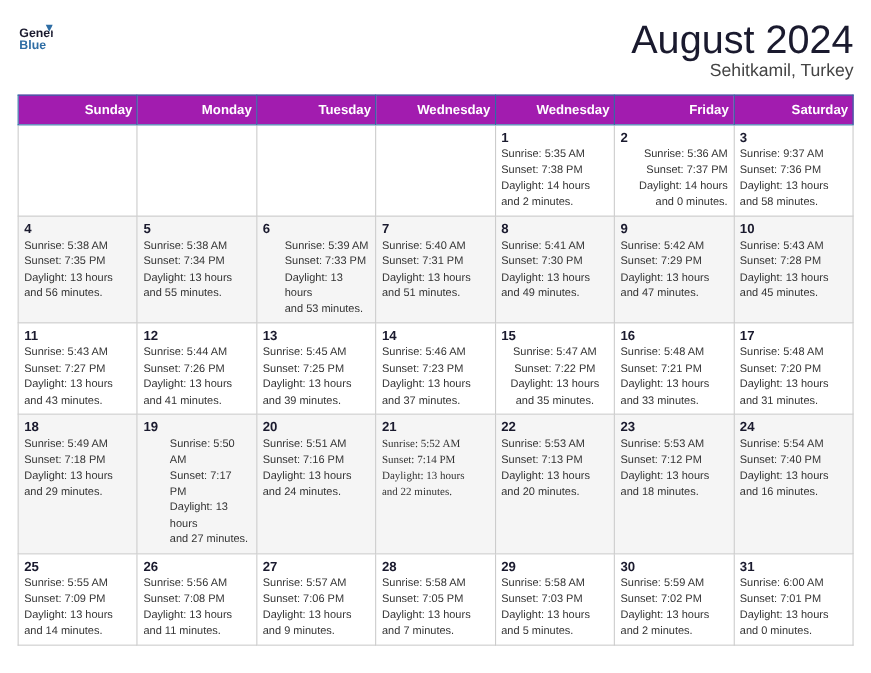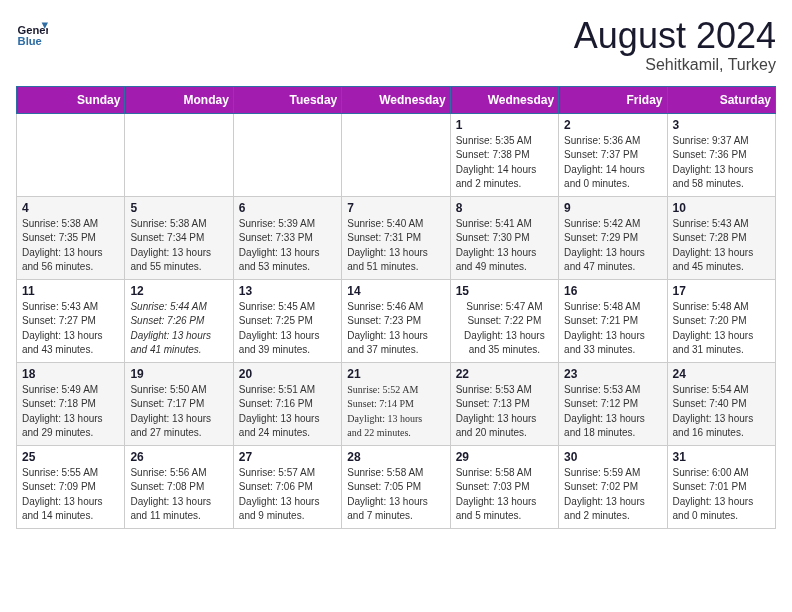--- a/index.html
+++ b/index.html
@@ -116,21 +116,21 @@
         <td class="empty-cell"></td>
         <td>
           <span class="day-number">1</span>
           <div class="day-info" style="white-space: pre-line;">Sunrise: 5:35 AM
 Sunset: 7:38 PM
 Daylight: 14 hours
 and 2 minutes.</div>
         </td>
         <td>
           <span class="day-number">2</span>
-          <div class="day-info" style="white-space: pre-line;">Sunrise: 5:36 AM
+          <div class="day-info" style="white-space: pre-line; text-align: right;">Sunrise: 5:36 AM
 Sunset: 7:37 PM
 Daylight: 14 hours
 and 0 minutes.</div>
         </td>
         <td>
           <span class="day-number">3</span>
           <div class="day-info" style="white-space: pre-line;">Sunrise: 9:37 AM
 Sunset: 7:36 PM
 Daylight: 13 hours
 and 58 minutes.</div>
@@ -146,21 +146,21 @@
         </td>
         <td>
           <span class="day-number">5</span>
           <div class="day-info" style="white-space: pre-line;">Sunrise: 5:38 AM
 Sunset: 7:34 PM
 Daylight: 13 hours
 and 55 minutes.</div>
         </td>
         <td>
           <span class="day-number">6</span>
-          <div class="day-info" style="white-space: pre-line;">Sunrise: 5:39 AM
+          <div class="day-info" style="white-space: pre-line; margin-left: 20px;">Sunrise: 5:39 AM
 Sunset: 7:33 PM
 Daylight: 13 hours
 and 53 minutes.</div>
         </td>
         <td>
           <span class="day-number">7</span>
           <div class="day-info" style="white-space: pre-line;">Sunrise: 5:40 AM
 Sunset: 7:31 PM
 Daylight: 13 hours
 and 51 minutes.</div>
@@ -190,21 +190,21 @@
       <tr>
         <td>
           <span class="day-number">11</span>
           <div class="day-info" style="white-space: pre-line;">Sunrise: 5:43 AM
 Sunset: 7:27 PM
 Daylight: 13 hours
 and 43 minutes.</div>
         </td>
         <td>
           <span class="day-number">12</span>
-          <div class="day-info" style="white-space: pre-line; font-style: italic;">Sunrise: 5:44 AM
+          <div class="day-info" style="white-space: pre-line;">Sunrise: 5:44 AM
 Sunset: 7:26 PM
 Daylight: 13 hours
 and 41 minutes.</div>
         </td>
         <td>
           <span class="day-number">13</span>
           <div class="day-info" style="white-space: pre-line;">Sunrise: 5:45 AM
 Sunset: 7:25 PM
 Daylight: 13 hours
 and 39 minutes.</div>
@@ -241,21 +241,21 @@
       <tr>
         <td>
           <span class="day-number">18</span>
           <div class="day-info" style="white-space: pre-line;">Sunrise: 5:49 AM
 Sunset: 7:18 PM
 Daylight: 13 hours
 and 29 minutes.</div>
         </td>
         <td>
           <span class="day-number">19</span>
-          <div class="day-info" style="white-space: pre-line;">Sunrise: 5:50 AM
+          <div class="day-info" style="white-space: pre-line; margin-left: 24px;">Sunrise: 5:50 AM
 Sunset: 7:17 PM
 Daylight: 13 hours
 and 27 minutes.</div>
         </td>
         <td>
           <span class="day-number">20</span>
           <div class="day-info" style="white-space: pre-line;">Sunrise: 5:51 AM
 Sunset: 7:16 PM
 Daylight: 13 hours
 and 24 minutes.</div>

